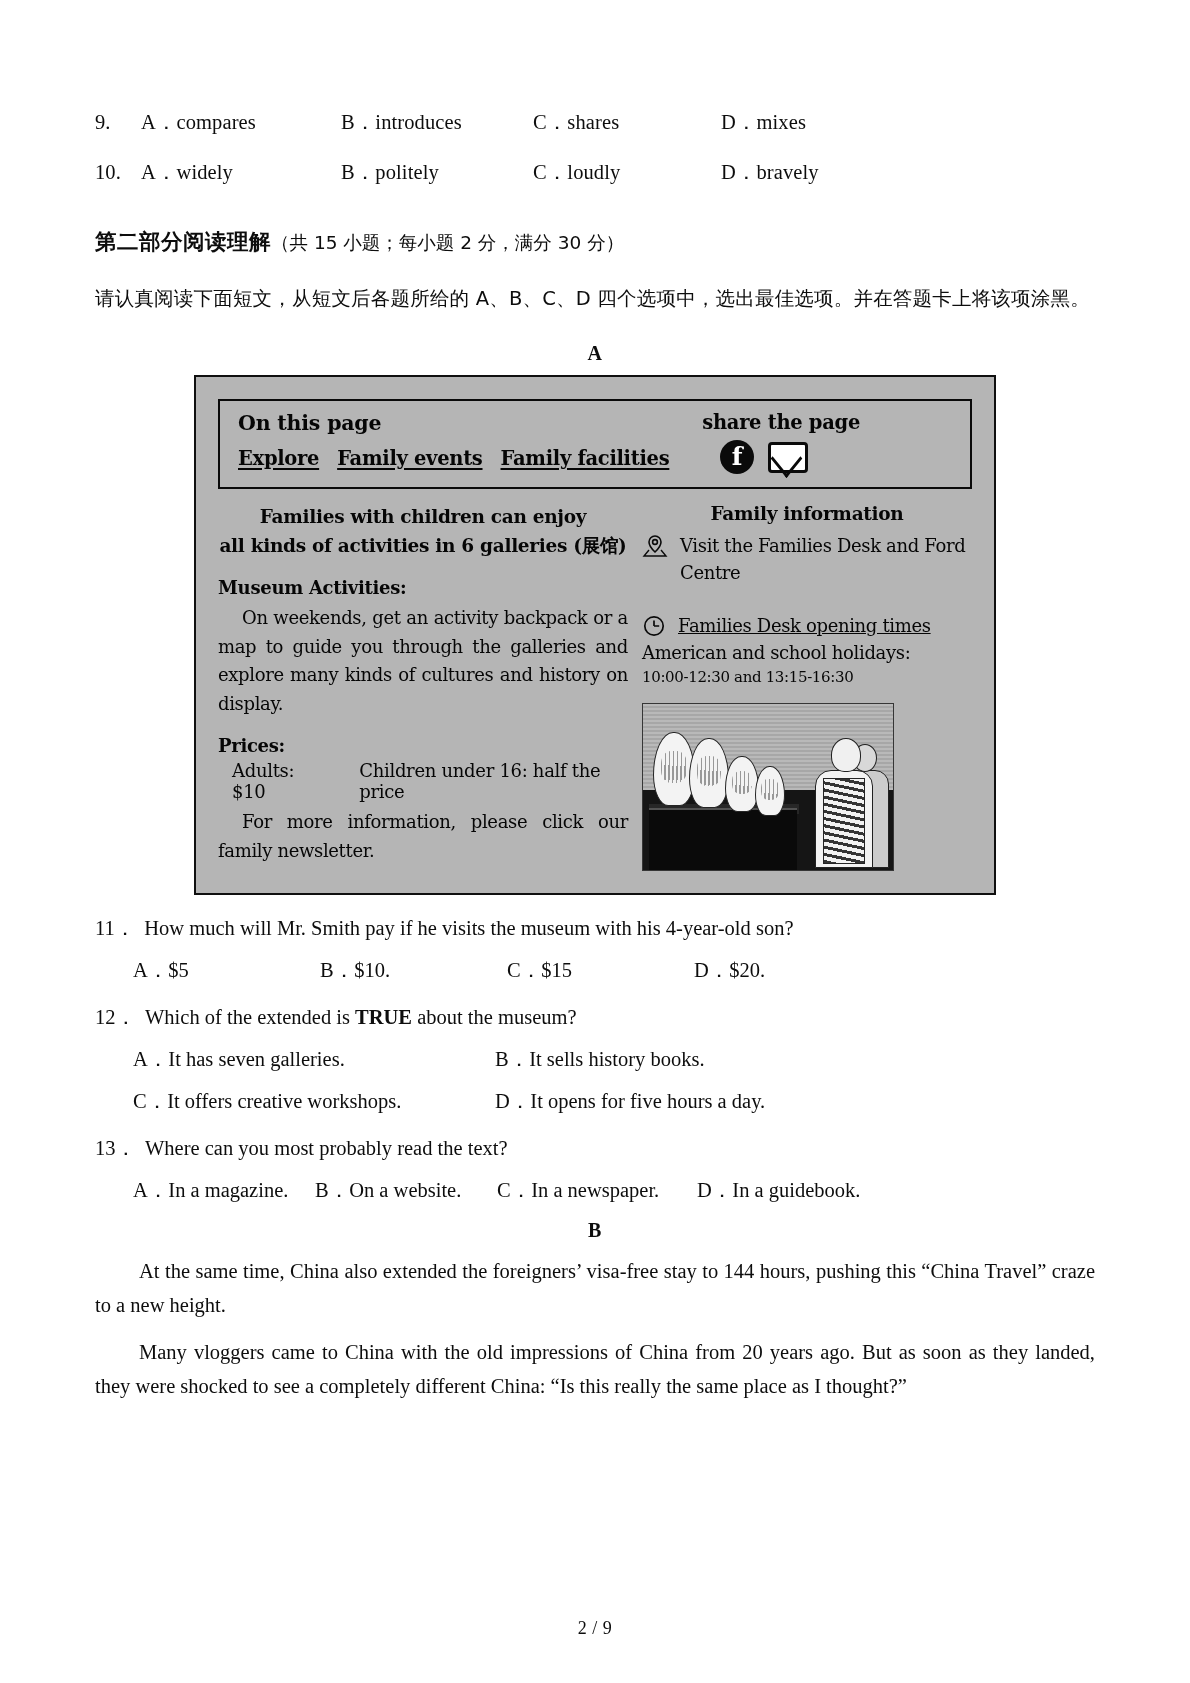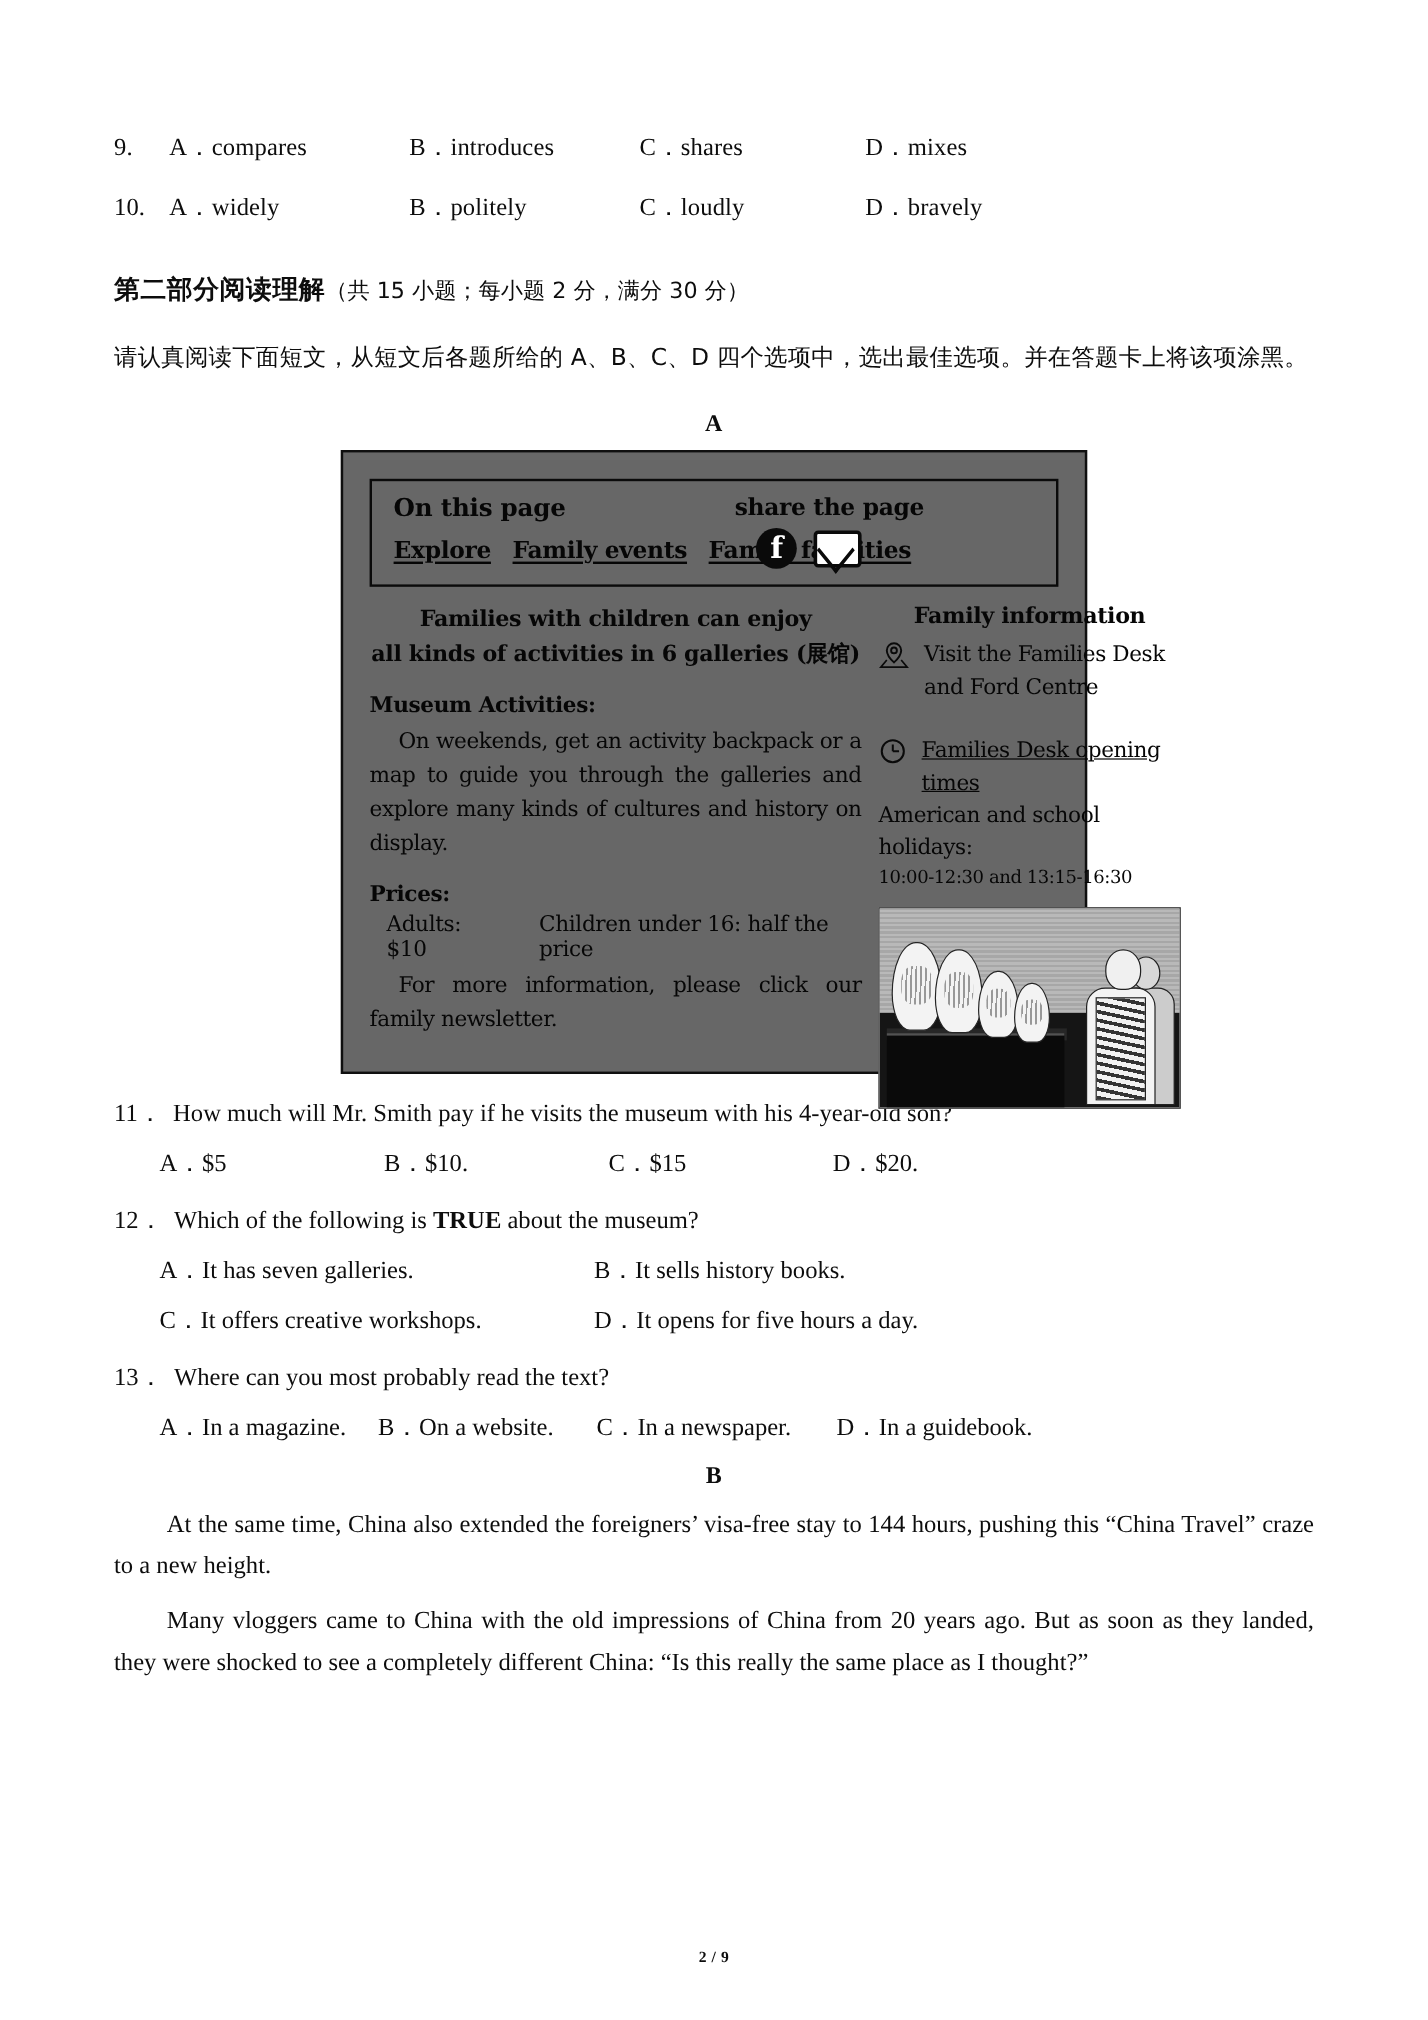--- a/index.html
+++ b/index.html
@@ -77,24 +77,24 @@
     font-size: 20px;
     margin-top: 28px;
     margin-bottom: 10px;
     letter-spacing: .5px;
   }
 
   
   .poster {
     position: relative;
     margin: 0 auto;
-    width: 622px;
+    width: 802px;
     height: 520px;
     border: 2.2px solid #151515;
-    background: #ef4444;
+    background: #eab308;
     filter: grayscale(1) contrast(1.06);
   }
   .poster-inner {
     position: absolute;
     left: 0; top: 0; right: 0; bottom: 0;
     padding: 22px 22px 12px 22px;
   }
   .nav-box {
     border: 2px solid #111;
     padding: 10px 18px 12px 18px;
@@ -323,22 +323,22 @@
     text-align: justify;
     text-indent: 44px;
     margin-top: 12px;
   }
 
   .footer {
     position: absolute;
     left: 0; right: 0;
     bottom: 44px;
     text-align: center;
-    font-size: 13px;
-    font-weight: bold;
+    font-size: 18px;
+    font-weight: normal;
     letter-spacing: .5px;
   }
 </style>
 </head>
 <body>
 
 <div class="page">
 
   <div class="cloze-row">
     <span class="cloze-num">9.</span>
@@ -449,21 +449,21 @@
       <div>A．$5</div>
       <div>B．$10.</div>
       <div>C．$15</div>
       <div>D．$20.</div>
     </div>
   </div>
 
   <div class="q">
     <div class="q-stem">
       <span class="q-num">12．</span>
-      <span><span>Which of the following is </span><span class="bold">TRUE</span><span> about the museum?</span></span>
+      <span><span>Which of the extended is </span><span class="bold">TRUE</span><span> about the museum?</span></span>
     </div>
     <div class="q-opts two-eq">
       <div>A．It has seven galleries.</div>
       <div>B．It sells history books.</div>
     </div>
     <div class="q-opts two-eq">
       <div>C．It offers creative workshops.</div>
       <div>D．It opens for five hours a day.</div>
     </div>
   </div>

